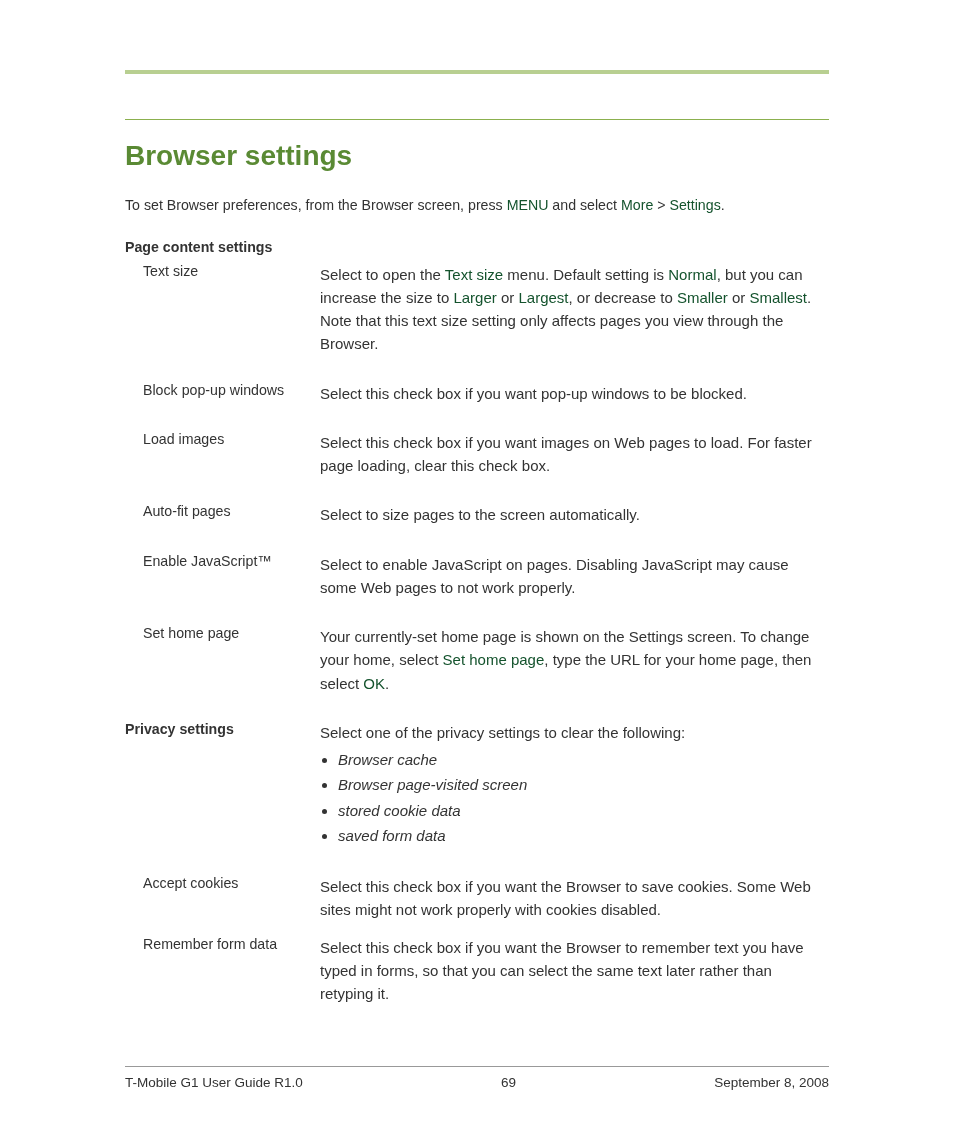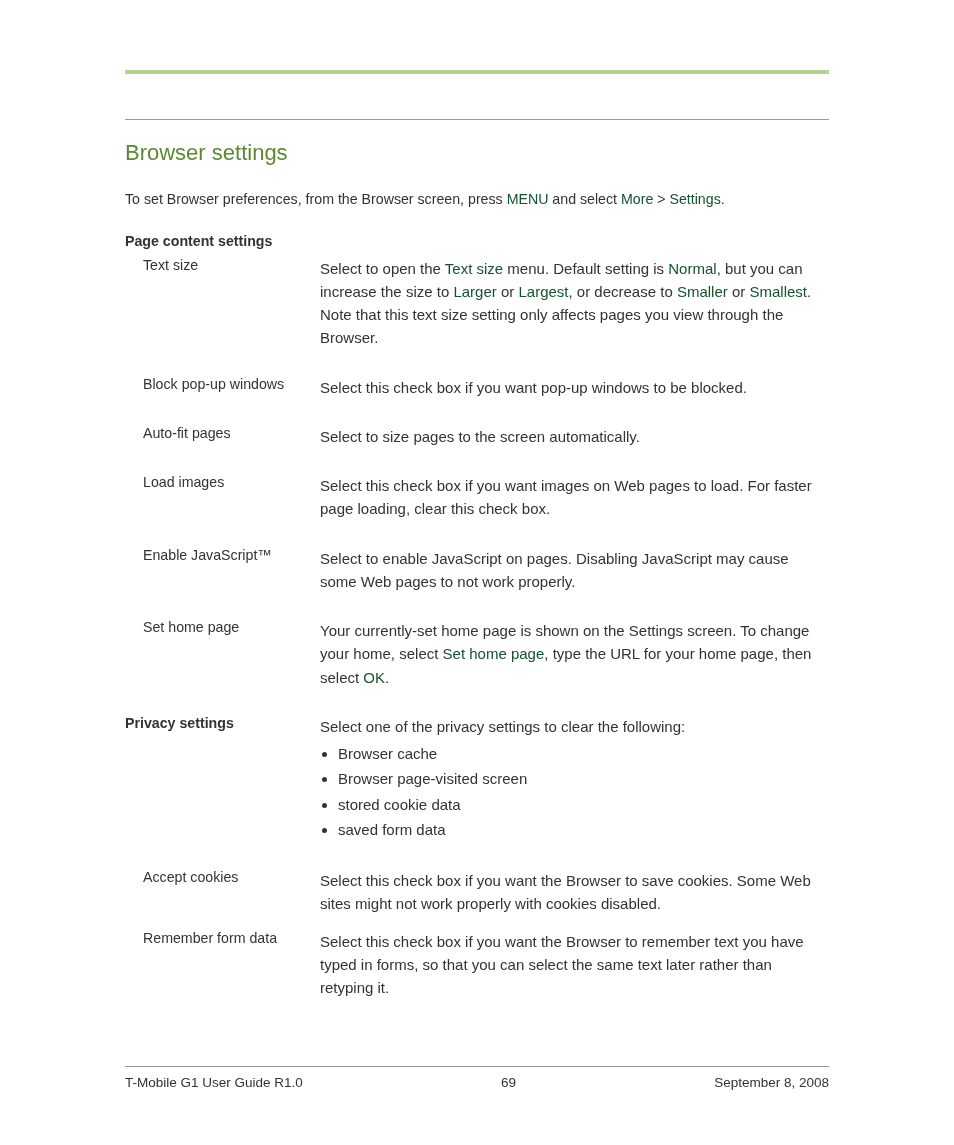--- a/index.html
+++ b/index.html
@@ -22,22 +22,22 @@
       background: #b8cf91;
       margin-bottom: 45px;
     }
     .section-rule {
       height: 1px;
       background: #8bb04e;
       margin-bottom: 20px;
     }
     h1.section-title {
       color: #5a8a34;
-      font-size: 22px;
-      font-weight: normal;
+      font-size: 28px;
+      font-weight: bold;
       margin: 0 0 22px 0;
     }
     .intro {
       line-height: 1.6;
       margin-bottom: 22px;
       font-size: 14.2px;
     }
     .kw {
       color: #14532d;
     }
@@ -64,20 +64,21 @@
       font-weight: bold;
     }
     .desc-col {
       flex: 1;
       line-height: 1.55;
       font-size: 15px;
     }
     .desc-col ul {
       margin: 4px 0 0 0;
       padding-left: 18px;
+      font-style: italic;
     }
     .desc-col li {
       margin-bottom: 2px;
     }
     .footer {
       position: absolute;
       bottom: 55px;
       left: 125px;
       right: 125px;
       text-align: center;
@@ -114,27 +115,27 @@
       <span>Select to open the </span><span class="kw">Text size</span><span> menu. Default setting is </span><span class="kw">Normal</span><span>, but you can increase the size to </span><span class="kw">Larger</span><span> or </span><span class="kw">Largest</span><span>, or decrease to </span><span class="kw">Smaller</span><span> or </span><span class="kw">Smallest</span><span>. Note that this text size setting only affects pages you view through the Browser.</span>
     </div>
   </div>
 
   <div class="row">
     <div class="label-col">Block pop-up windows</div>
     <div class="desc-col">Select this check box if you want pop-up windows to be blocked.</div>
   </div>
 
   <div class="row">
-    <div class="label-col">Auto-fit pages</div>
-    <div class="desc-col">Select to size pages to the screen automatically.</div>
+    <div class="label-col">Load images</div>
+    <div class="desc-col">Select this check box if you want images on Web pages to load. For faster page loading, clear this check box.</div>
   </div>
 
   <div class="row">
-    <div class="label-col">Load images</div>
-    <div class="desc-col">Select this check box if you want images on Web pages to load. For faster page loading, clear this check box.</div>
+    <div class="label-col">Auto-fit pages</div>
+    <div class="desc-col">Select to size pages to the screen automatically.</div>
   </div>
 
   <div class="row">
     <div class="label-col">Enable JavaScript™</div>
     <div class="desc-col">Select to enable JavaScript on pages. Disabling JavaScript may cause some Web pages to not work properly.</div>
   </div>
 
 
   <div class="row">
     <div class="label-col">Set home page</div>

